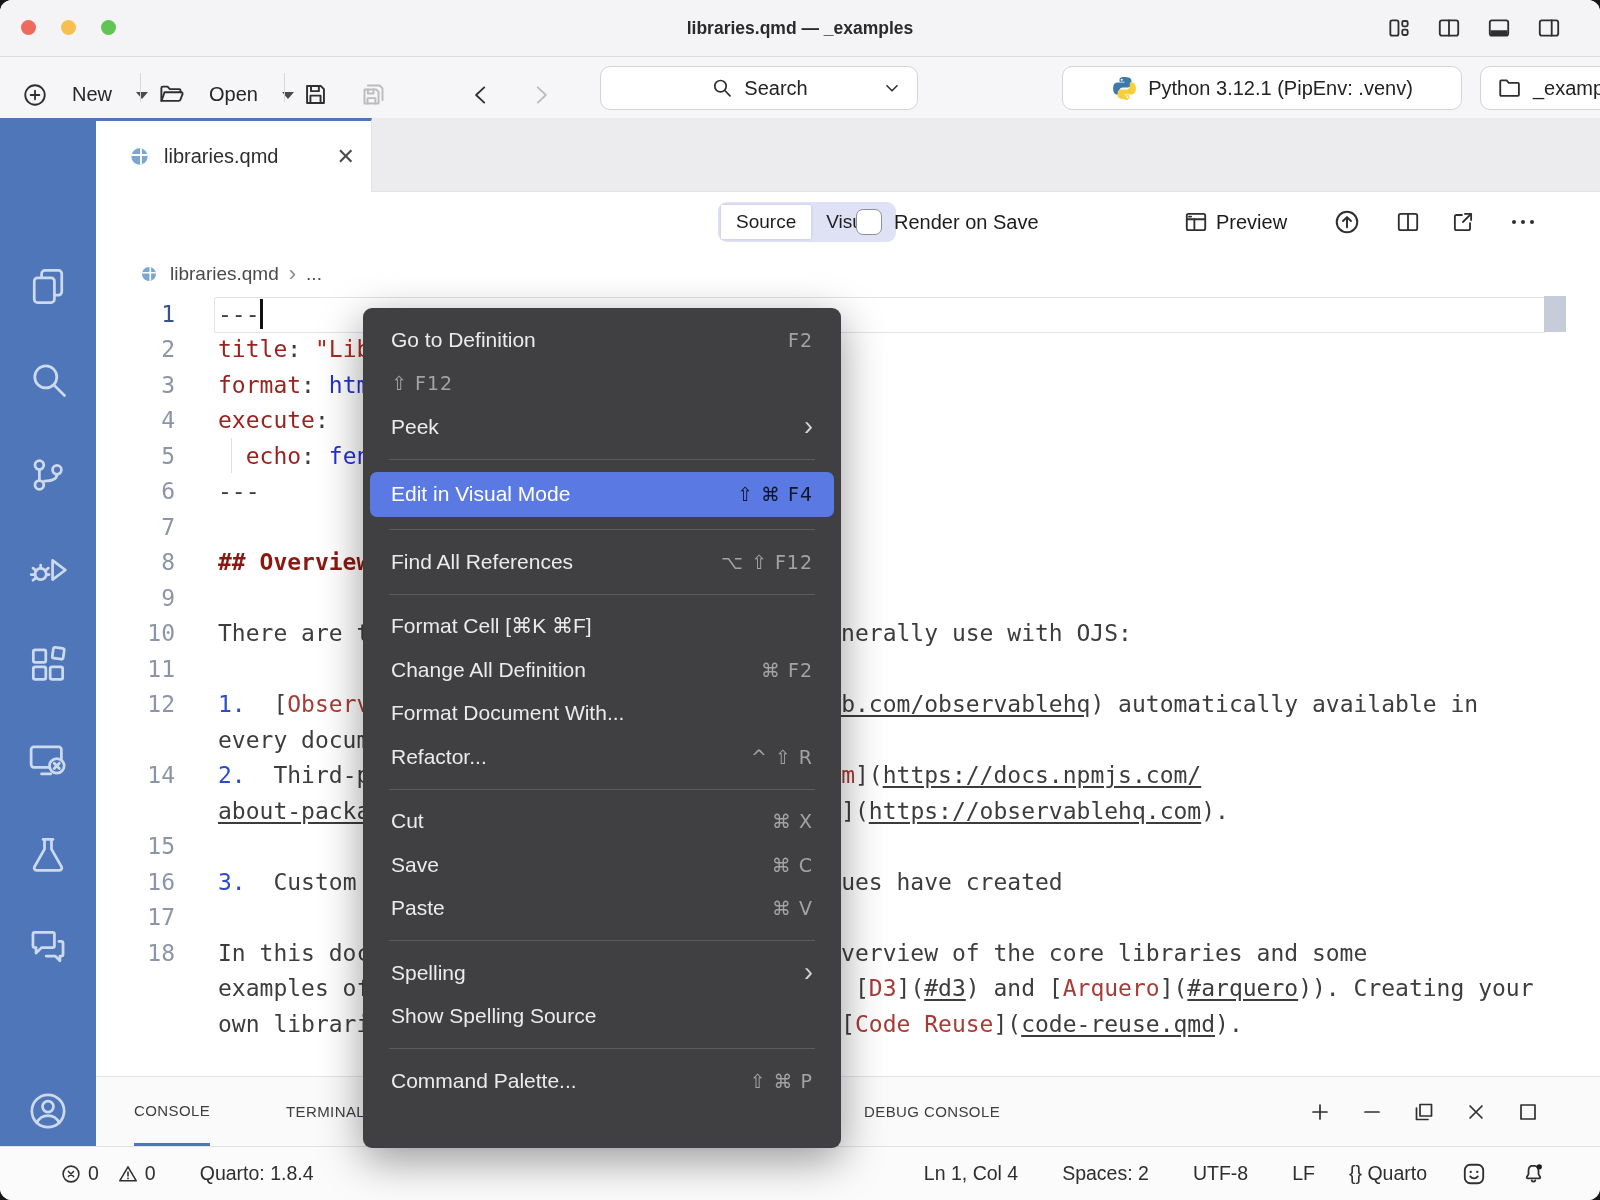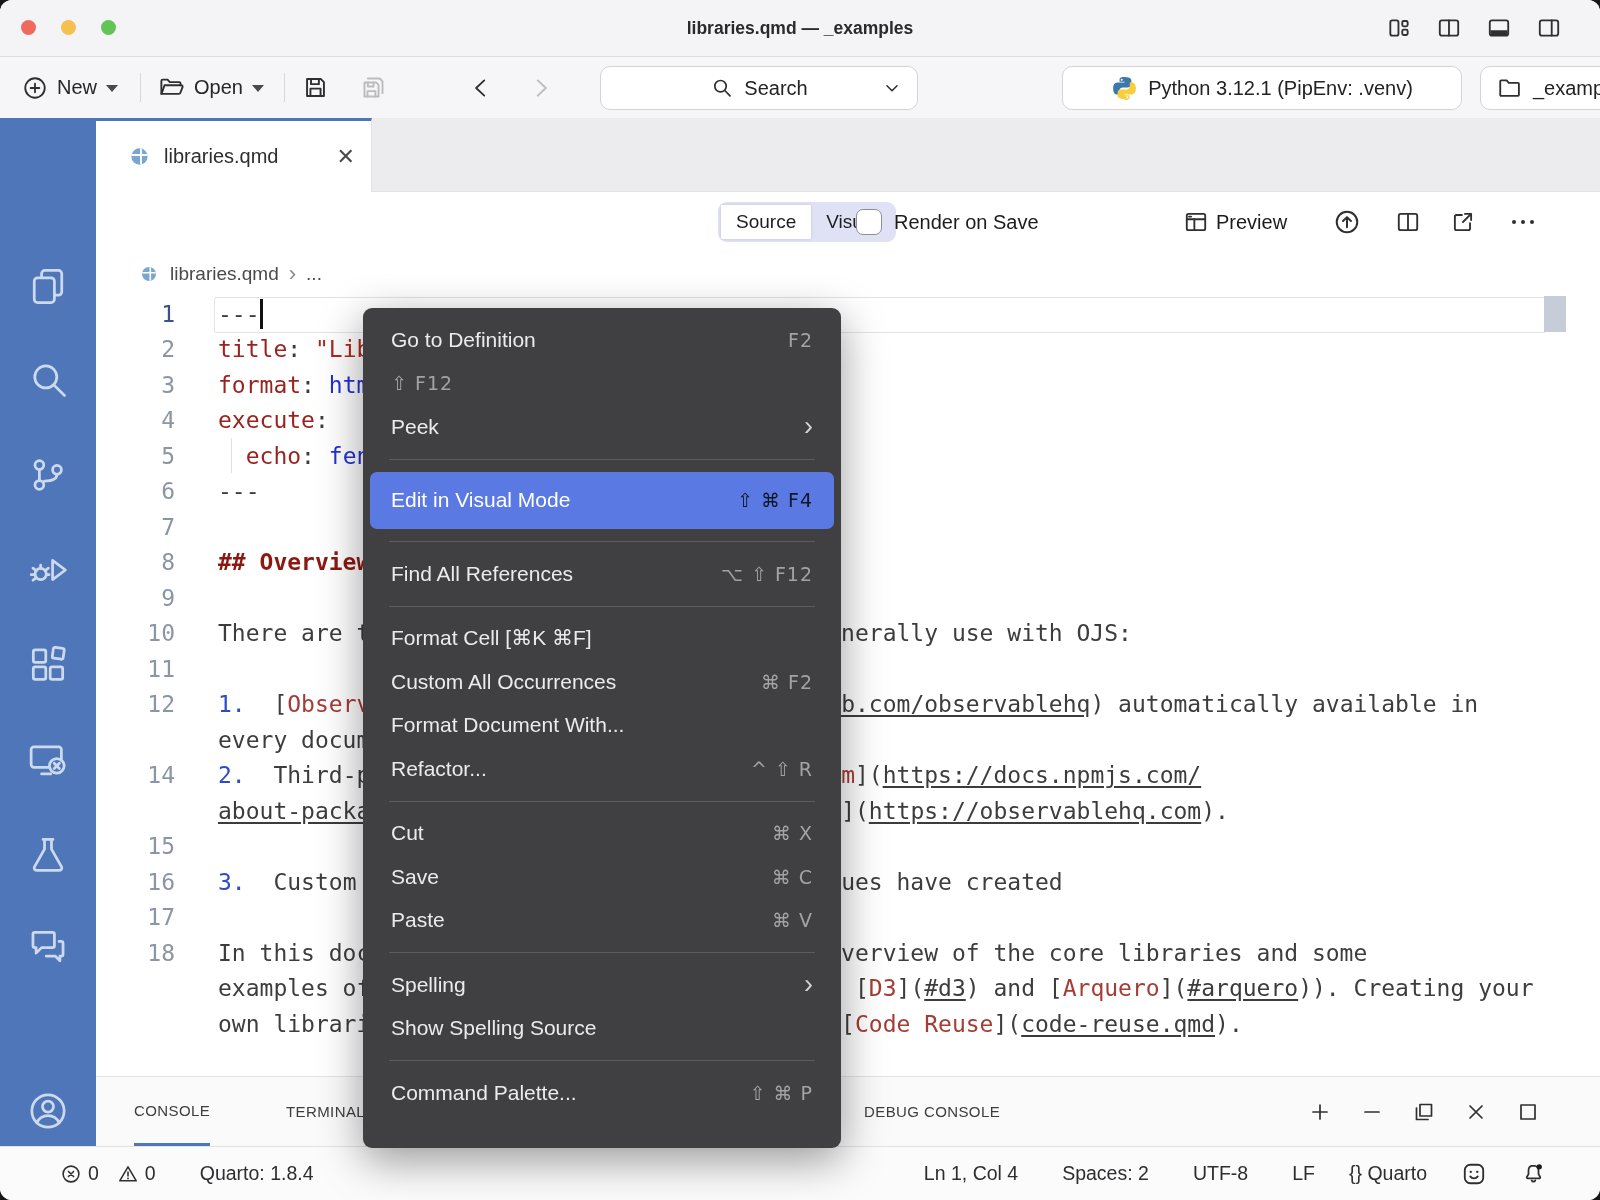--- a/index.html
+++ b/index.html
@@ -8,21 +8,21 @@
   .st{fill:none;stroke:#2f2f30;stroke-width:1.7;stroke-linecap:round;stroke-linejoin:round}
   .muted .st{stroke:#bcbcbf}
   
   .titlebar{position:absolute;left:0;top:0;width:1600px;height:56px;background:#f4f4f6;border-bottom:1px solid #dcdcde;}
   .traffic{position:absolute;top:20px;width:15px;height:15px;border-radius:50%;}
   .t-red{left:21px;background:#ee6a5f}.t-yellow{left:61px;background:#f5c04f}.t-green{left:101px;background:#61c454}
   .wtitle{position:absolute;left:0;right:0;top:0;height:56px;display:flex;align-items:center;justify-content:center;font-size:17.5px;font-weight:600;color:#2a2a2c;}
   .tb-ic{position:absolute;top:15px;width:26px;height:26px;}
   
   .toolbar{position:absolute;left:0;top:57px;width:1600px;height:61px;background:#f6f6f8;border-bottom:1px solid #dfdfe2;}
-  .tool{position:absolute;top:0;height:61px;display:flex;align-items:center;gap:9px;font-size:20px;color:#262627;}
+  .tool{position:absolute;top:7px;height:61px;display:flex;align-items:center;gap:24px;font-size:20px;color:#262627;}
   .caret{width:0;height:0;border-left:6px solid transparent;border-right:6px solid transparent;border-top:7px solid #4a4a4c;margin-top:2px}
   .vsep{position:absolute;top:16px;width:1px;height:29px;background:#d8d8da}
   .pill{position:absolute;top:9px;height:44px;background:#fff;border:1px solid #d4d4d7;border-radius:10px;box-sizing:border-box;display:flex;align-items:center;justify-content:center;gap:10px;font-size:20px;color:#232324;}
   
   .activitybar{position:absolute;left:0;top:118px;width:96px;height:1028px;background:#4e76b8;}
   .act{position:absolute;left:26px;width:44px;height:44px;color:#cdd9ed;}
   .act svg{stroke:#cdd9ed;fill:none;stroke-width:1.5;stroke-linecap:round;stroke-linejoin:round}
   
   .tabbar{position:absolute;left:96px;top:118px;width:1504px;height:74px;background:#ececee;border-bottom:1px solid #e3e3e5;box-sizing:border-box;}
   .tab{position:absolute;left:0;top:0;width:276px;height:74px;background:#fff;border-top:3px solid #4e76b8;border-right:1px solid #e3e3e5;box-sizing:border-box;display:flex;align-items:center;}
@@ -53,21 +53,21 @@
   .curline{position:absolute;left:118px;top:1px;width:1330px;height:34px;border:1.5px solid #e3e3e6;border-radius:2px;pointer-events:none}
   .cursor{position:absolute;left:164px;top:3px;width:2.5px;height:30px;background:#111}
   .iguide{position:absolute;left:135px;top:142px;width:1px;height:35px;background:#e0e0e0}
   .scrollthumb{position:absolute;left:1448px;top:0;width:22px;height:36px;background:#c6cdd9}
   
   .menu{position:absolute;left:363px;top:308px;width:478px;height:840px;background:#404042;border-radius:9px;box-shadow:0 12px 44px rgba(0,0,0,.4);padding:10px 0;box-sizing:border-box;z-index:50;}
   .mitem{height:43.5px;display:flex;align-items:center;padding:0 28px;font-size:21px;color:#ebebec;}
   .mitem .mlabel{flex:1}
   .mshort{font-family:"DejaVu Sans",sans-serif;font-size:19px;color:#a3a3a3;letter-spacing:1px}
   .msub{color:#d3d3d5;font-size:27px;line-height:1}
-  .mitem.sel{background:#5b79e3;border-radius:7px;margin:12px 7px;padding:7px 21px;color:#fff}
+  .mitem.sel{background:#5b79e3;border-radius:7px;margin:12px 7px;padding:1px 21px;color:#fff}
   .mitem.sel .mshort{color:#0f172a}
   .msep{height:1px;background:#5c5c5f;margin:10px 26px;}
   
   .panelbar{position:absolute;left:96px;top:1076px;width:1504px;height:70px;background:#fafafb;border-top:1px solid #e4e4e6;box-sizing:border-box;}
   .ptab{position:absolute;top:0;height:69px;display:flex;align-items:center;font-size:15px;letter-spacing:.4px;color:#3d3d3f;}
   .ptab.active{border-bottom:3px solid #4e76b8;box-sizing:border-box}
   .pic{position:absolute;top:23px;width:24px;height:24px}
   
   .statusbar{position:absolute;left:0;top:1146px;width:1600px;height:54px;background:#fbfbfc;border-top:1px solid #e2e2e4;box-sizing:border-box;font-size:19.5px;color:#2e2e30;}
   .sb-left{position:absolute;left:60px;top:0;height:53px;display:flex;align-items:center;gap:0}
@@ -548,21 +548,21 @@
       <div class="msep"></div>
       <div class="mitem">
         <span class="mlabel">Find All References</span>
         <span class="mshort">⌥ ⇧ F12</span>
       </div>
       <div class="msep"></div>
       <div class="mitem">
         <span class="mlabel">Format Cell [⌘K ⌘F]</span>
       </div>
       <div class="mitem">
-        <span class="mlabel">Custom All Occurrences</span>
+        <span class="mlabel">Change All Definition</span>
         <span class="mshort">⌘ F2</span>
       </div>
       <div class="mitem">
         <span class="mlabel">Format Document With...</span>
       </div>
       <div class="mitem">
         <span class="mlabel">Refactor...</span>
         <span class="mshort">^ ⇧ R</span>
       </div>
       <div class="msep"></div>

